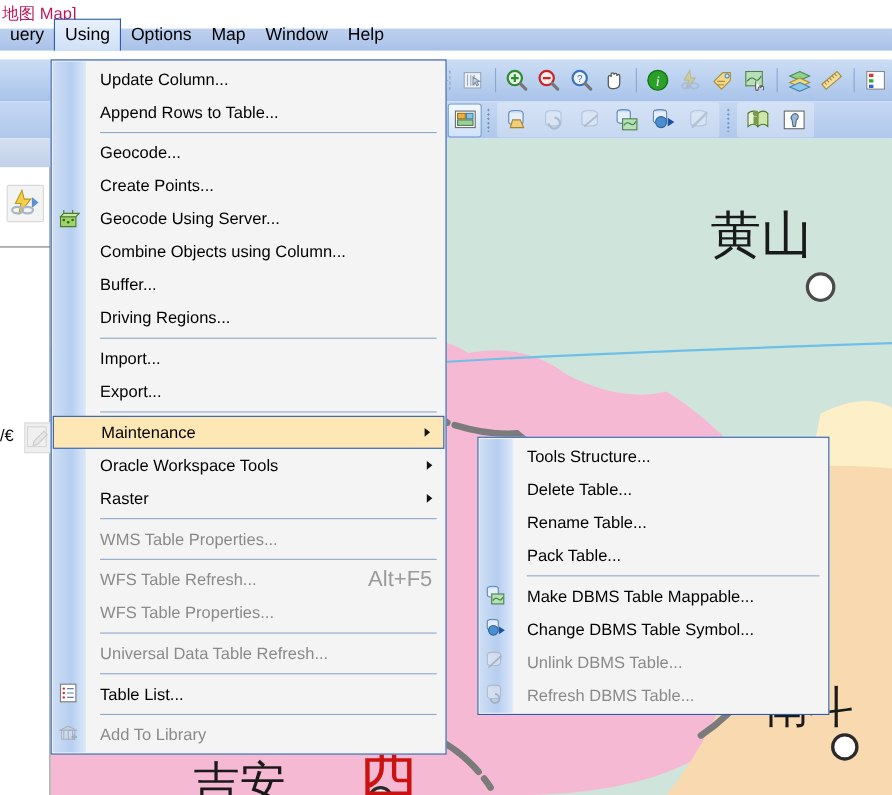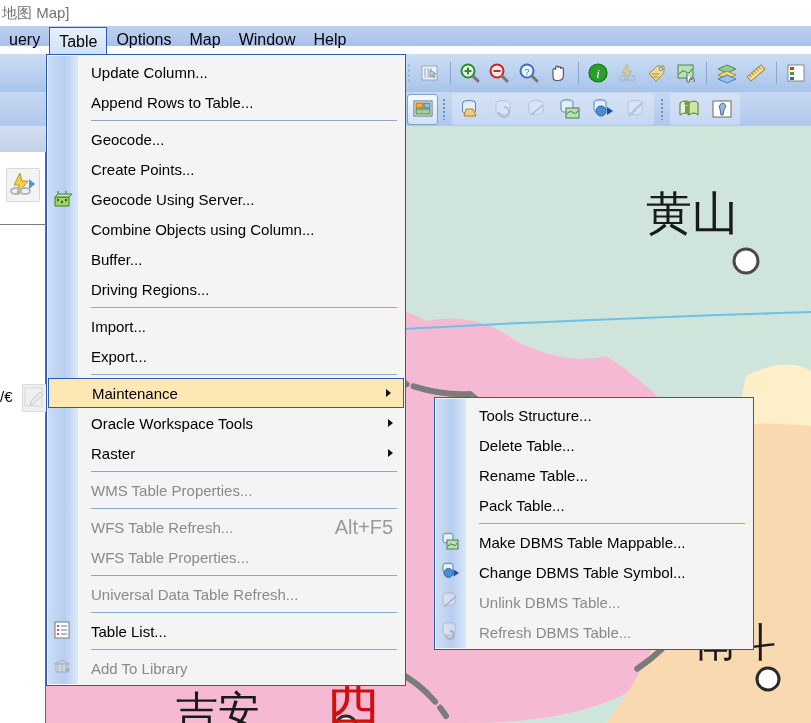--- a/index.html
+++ b/index.html
@@ -7,30 +7,30 @@
     width: 811px; height: 723px;
     font-family: "Liberation Sans", sans-serif;
     overflow: hidden;
     background: #fff;
   }
   #root { position: relative; width: 811px; height: 723px; }
 
   
   .titlebar {
     position: absolute; left: 0; top: 0; width: 811px; height: 26px;
-    background: #ffffff; color: #737373;
+    background: #ffffff; color: #be185d;
     font-size: 15px; line-height: 26px; padding-left: 2px;
     white-space: nowrap;
   }
 
   
   .menubar {
     position: absolute; left: 0; top: 26px; width: 811px; height: 20px;
     background: linear-gradient(to bottom,#bdd0ef 0%, #b4c9ec 50%, #a9c1e8 100%);
-    display: flex; align-items: flex-start;
+    display: flex; align-items: flex-end;
   }
   .menubar-item {
     font-size: 16px; line-height: 28px;
     padding: 0 9px; color: #000; white-space: nowrap;
     display: flex; align-items: center;
   }
   .menubar-item.active {
     background: linear-gradient(to bottom,#e8f0fc 0%, #cfe0f6 100%);
     border-left: 1px solid #2a5db0;
     border-right: 1px solid #2a5db0;
@@ -129,21 +129,21 @@
 </style>
 </head>
 <body>
 
 <div id="root">
 
   <div class="titlebar">地图 Map]</div>
 
   <div class="menubar">
     <div class="menubar-item">uery</div>
-    <div class="menubar-item active">Table</div>
+    <div class="menubar-item active">Using</div>
     <div class="menubar-item">Options</div>
     <div class="menubar-item">Map</div>
     <div class="menubar-item">Window</div>
     <div class="menubar-item">Help</div>
   </div>
 
   <div class="toolbar tb-row1">
     <div style="width:404px"></div>
     <div class="tbtn">
       <svg width="20" height="20" viewBox="0 0 20 20">

